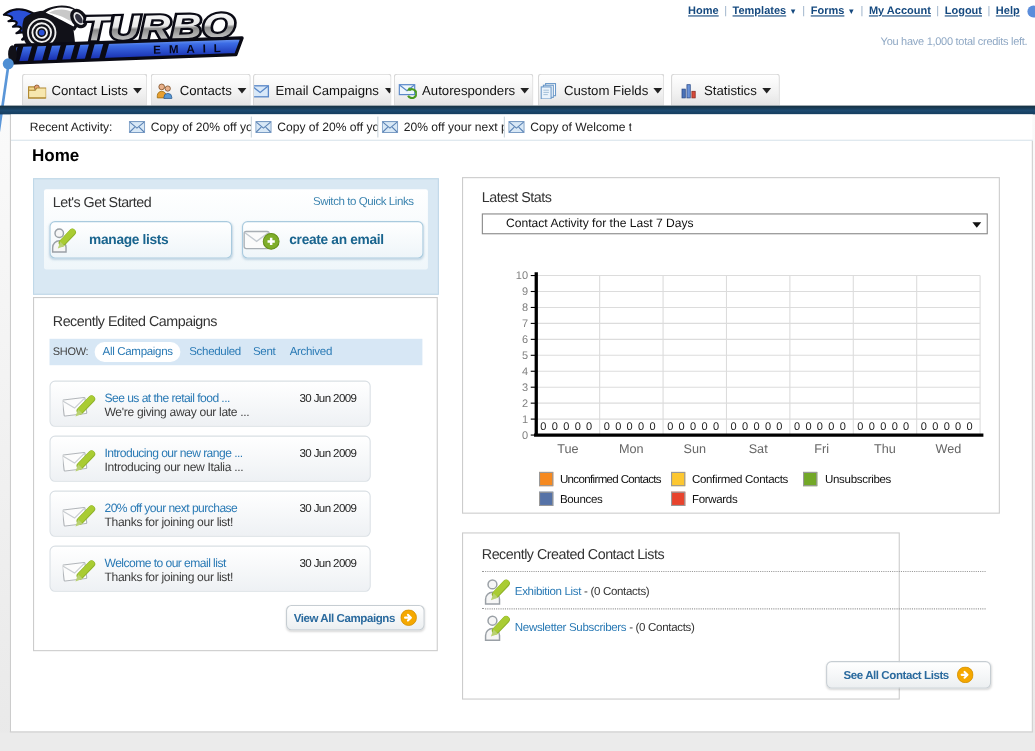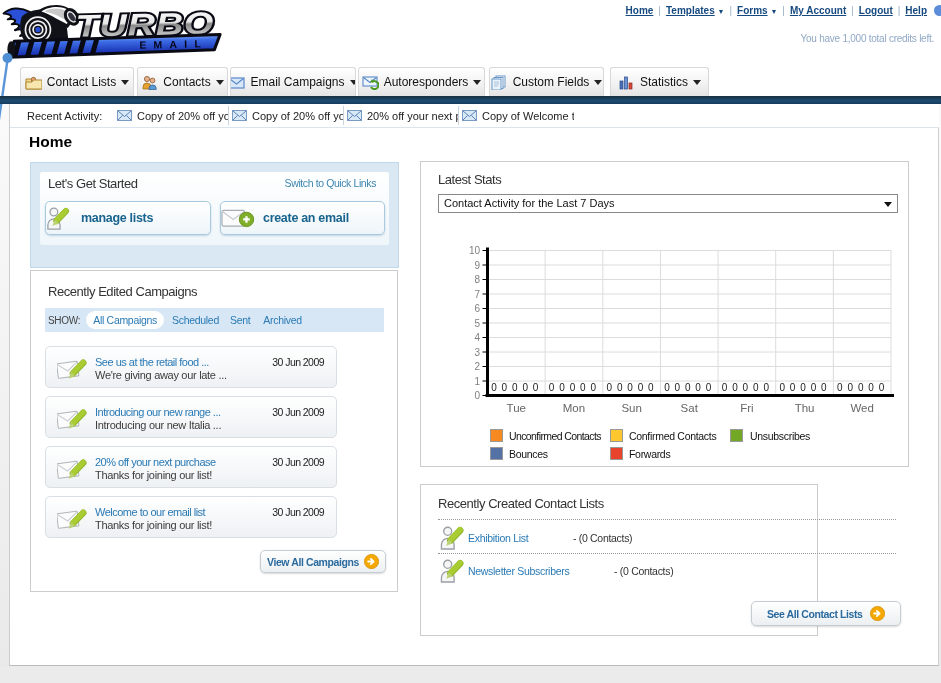--- a/index.html
+++ b/index.html
@@ -46,32 +46,32 @@
 .citem { position:absolute; left:14px; width:292px; height:42px; border:1px solid #d9dfe4; border-radius:5px; background:linear-gradient(#ffffff,#eef1f4); }
 .citem .ct { position:absolute; left:49px; top:9px; font-size:11px; letter-spacing:-0.5px; color:#2a7ab5; }
 .citem .cs { position:absolute; left:49px; top:22px; font-size:11px; letter-spacing:-0.3px; color:#3c3c3c; }
 .citem .cd { position:absolute; right:12px; top:9px; font-size:10.5px; letter-spacing:-0.55px; color:#222; }
 .cicon { position:absolute; left:11px; top:10px; width:31px; height:27px; }
 .gobtn { position:absolute; background:linear-gradient(#ffffff,#eceff1); border:1px solid #c6cdd2; border-radius:5px; font-size:10.5px; letter-spacing:-0.4px; font-weight:bold; color:#2a6a9e; display:flex; align-items:center; justify-content:center; box-shadow:0 1px 2px rgba(0,0,0,.15); white-space:nowrap; }
 #viewall { left:229px; top:279px; width:126px; height:23px; }
 
 #stats { left:420px; top:161px; width:489px; height:306px; }
 #stats h2 { position:absolute; left:17px; top:10px; font-size:13px; letter-spacing:-0.45px; font-weight:normal; color:#333; }
-#sel { position:absolute; left:17px; top:32px; width:460px; height:19px; border:1px solid #888; background:#fff; font-size:11px; color:#111; line-height:17px; padding-left:5px; }
+#sel { position:absolute; left:17px; top:32px; width:460px; height:19px; border:1px solid #888; background:#fff; font-size:11px; color:#111; line-height:17px; padding-left:21px; }
 #sel .sarr { position:absolute; right:5px; top:7px; width:0; height:0; border-left:4px solid transparent; border-right:4px solid transparent; border-top:5px solid #111; }
 #chart { position:absolute; left:0px; top:60px; width:488px; height:245px; }
 .leg { position:absolute; font-size:10.5px; color:#111; }
 .sw { position:absolute; width:13px; height:13px; border:1px solid #999; }
 #contactlists { height:150px; }
 #contactlists { left:420px; top:484px; width:398px; height:152px; }
 #contactlists h2 { position:absolute; left:17px; top:11px; font-size:13px; letter-spacing:-0.45px; font-weight:normal; color:#333; }
 .dotline { position:absolute; left:17px; width:458px; border-top:1px dotted #999; }
 .clitem { position:absolute; left:15px; font-size:10.5px; letter-spacing:-0.3px; }
 .clitem a { color:#2a7ab5; }
-.clitem .gr { color:#333;padding-left:42px; }
+.clitem .gr { color:#333; }
 #footer-line { position:absolute; left:0; top:666px; width:941px; height:17px; background:#ebebeb; border-top:0px solid #bbb; }
 a { text-decoration:none; }
 </style>
 </head>
 <body>
 <div id="page">
 <svg width="0" height="0" style="position:absolute">
  <defs>
   <g id="ico-envpen">
    <g transform="rotate(-7 13 14)">

